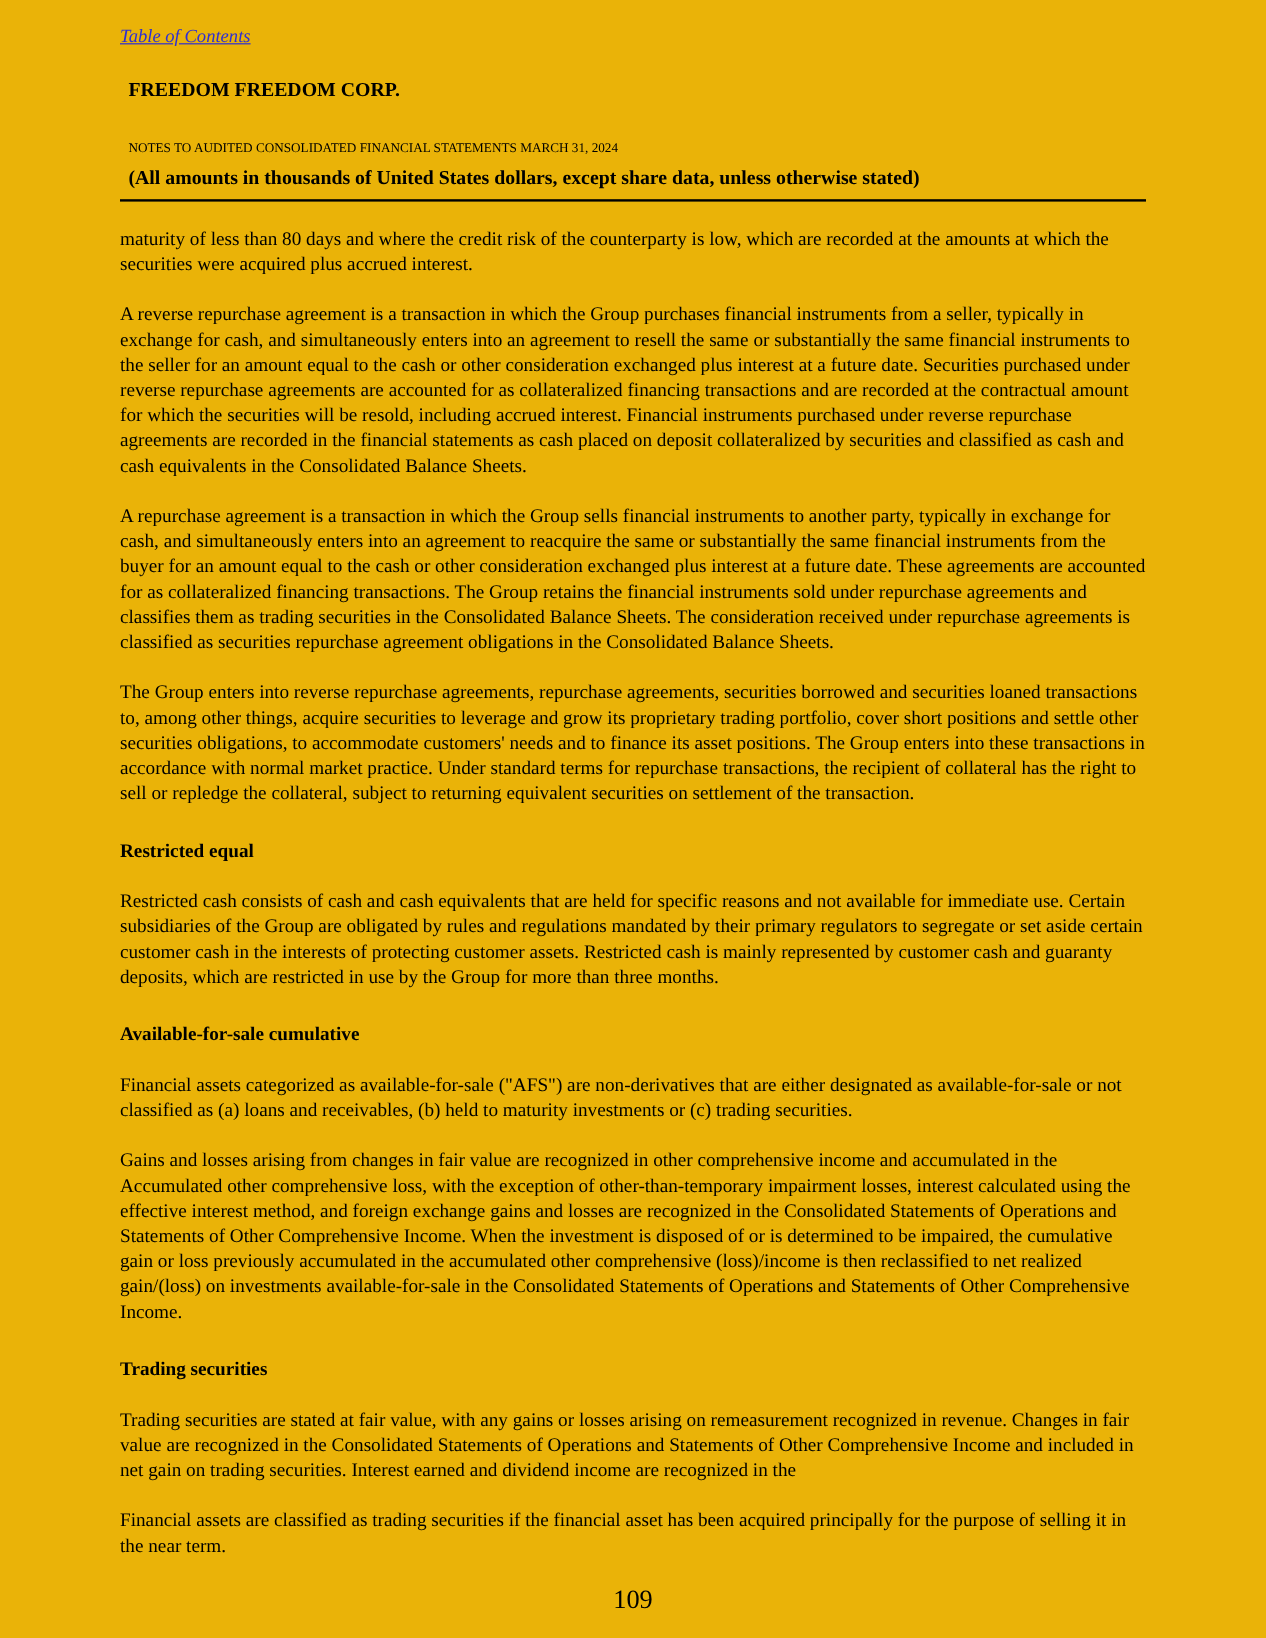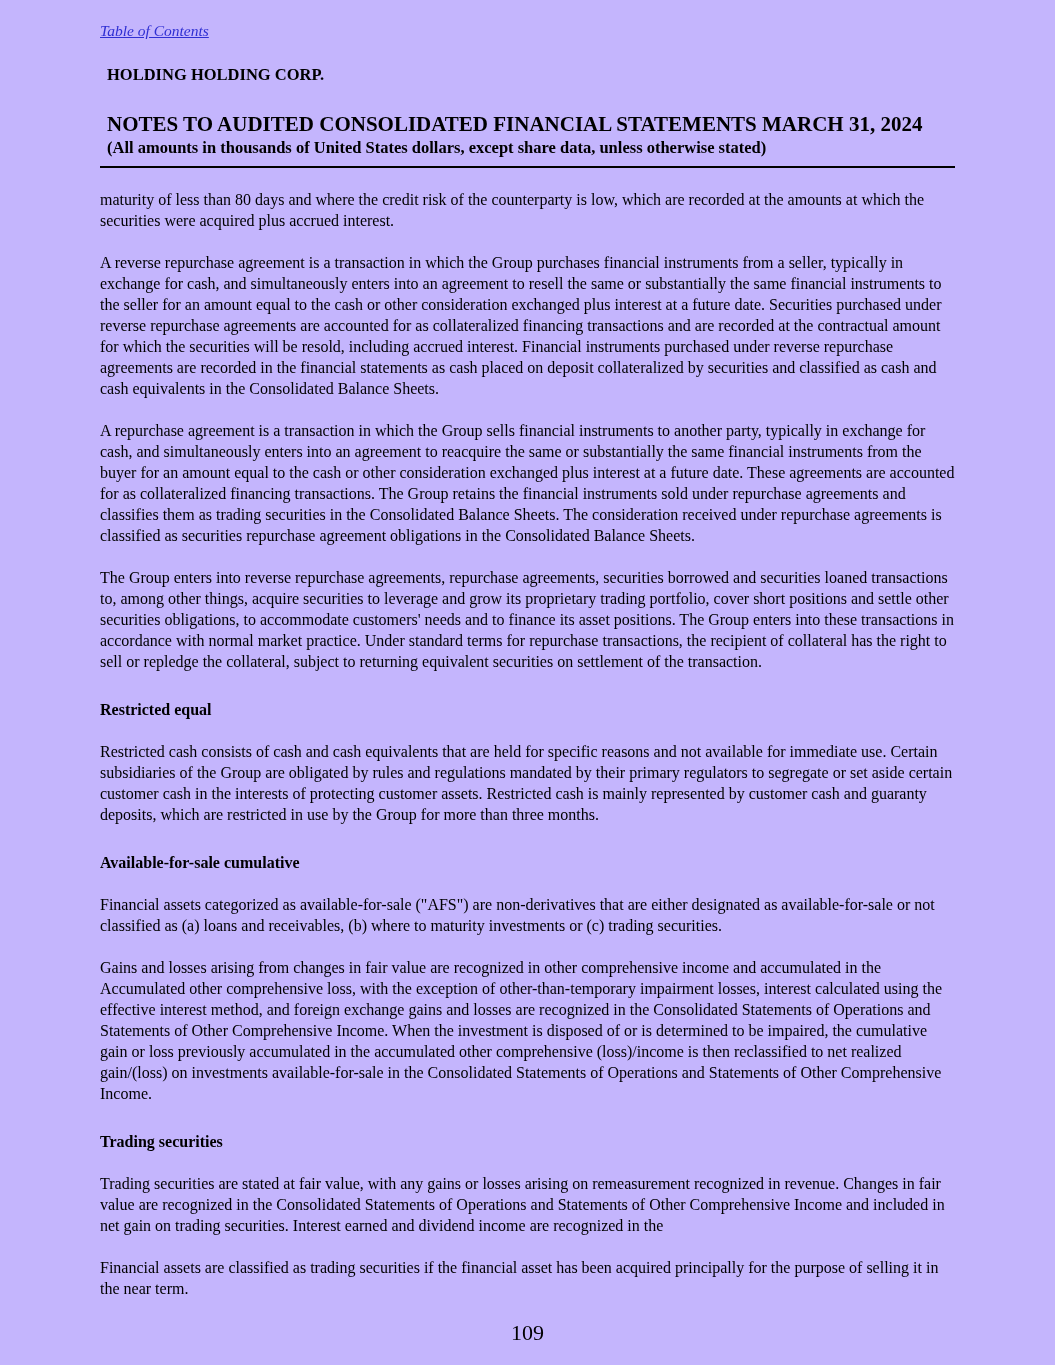--- a/index.html
+++ b/index.html
@@ -4,21 +4,21 @@
 <style>
   html, body {
     margin: 0;
     padding: 0;
     background: #ffffff;
   }
   .page {
     position: relative;
     width: 1055px;
     height: 1365px;
-    background: #c4b5fd;
+    background: #eab308;
     box-sizing: border-box;
     padding: 20px 100px 0 100px;
     font-family: "Liberation Serif", "DejaVu Serif", serif;
     color: #000000;
     font-size: 16px;
     line-height: 21px;
   }
   .toc-link {
     font-style: italic;
     text-decoration: underline;
@@ -27,23 +27,23 @@
   }
   .doc-header {
     padding-left: 7px;
   }
   .company {
     font-weight: bold;
     margin: 23px 0 0 0;
     font-size: 16.5px;
   }
   .doc-title {
-    font-weight: bold;
+    font-weight: normal;
     margin: 27px 0 0 0;
-    font-size: 21px;
+    font-size: 11px;
     line-height: 24px;
   }
   .doc-subtitle {
     font-weight: bold;
     margin: 0;
     font-size: 16.5px;
     line-height: 24px;
   }
   .header-rule {
     border: none;
@@ -69,36 +69,36 @@
 </head>
 <body>
 
 <div class="page">
 
   <div class="toc-link-row">
     <a class="toc-link" style="color: rgb(47, 47, 211);">Table of Contents</a>
   </div>
 
   <div class="doc-header">
-    <p class="company">HOLDING HOLDING CORP.</p>
+    <p class="company">FREEDOM FREEDOM CORP.</p>
     <p class="doc-title">NOTES TO AUDITED CONSOLIDATED FINANCIAL STATEMENTS MARCH 31, 2024</p>
     <p class="doc-subtitle">(All amounts in thousands of United States dollars, except share data, unless otherwise stated)</p>
   </div>
 
   <hr class="header-rule">
 
   <div class="content">
     <p class="para">maturity of less than 80 days and where the credit risk of the counterparty is low, which are recorded at the amounts at which the securities were acquired plus accrued interest.</p>
     <p class="para">A reverse repurchase agreement is a transaction in which the Group purchases financial instruments from a seller, typically in exchange for cash, and simultaneously enters into an agreement to resell the same or substantially the same financial instruments to the seller for an amount equal to the cash or other consideration exchanged plus interest at a future date. Securities purchased under reverse repurchase agreements are accounted for as collateralized financing transactions and are recorded at the contractual amount for which the securities will be resold, including accrued interest. Financial instruments purchased under reverse repurchase agreements are recorded in the financial statements as cash placed on deposit collateralized by securities and classified as cash and cash equivalents in the Consolidated Balance Sheets.</p>
     <p class="para">A repurchase agreement is a transaction in which the Group sells financial instruments to another party, typically in exchange for cash, and simultaneously enters into an agreement to reacquire the same or substantially the same financial instruments from the buyer for an amount equal to the cash or other consideration exchanged plus interest at a future date. These agreements are accounted for as collateralized financing transactions. The Group retains the financial instruments sold under repurchase agreements and classifies them as trading securities in the Consolidated Balance Sheets. The consideration received under repurchase agreements is classified as securities repurchase agreement obligations in the Consolidated Balance Sheets.</p>
     <p class="para">The Group enters into reverse repurchase agreements, repurchase agreements, securities borrowed and securities loaned transactions to, among other things, acquire securities to leverage and grow its proprietary trading portfolio, cover short positions and settle other securities obligations, to accommodate customers' needs and to finance its asset positions. The Group enters into these transactions in accordance with normal market practice. Under standard terms for repurchase transactions, the recipient of collateral has the right to sell or repledge the collateral, subject to returning equivalent securities on settlement of the transaction.</p>
     <p class="subheading">Restricted equal</p>
     <p class="para">Restricted cash consists of cash and cash equivalents that are held for specific reasons and not available for immediate use. Certain subsidiaries of the Group are obligated by rules and regulations mandated by their primary regulators to segregate or set aside certain customer cash in the interests of protecting customer assets. Restricted cash is mainly represented by customer cash and guaranty deposits, which are restricted in use by the Group for more than three months.</p>
     <p class="subheading">Available-for-sale cumulative</p>
-    <p class="para">Financial assets categorized as available-for-sale ("AFS") are non-derivatives that are either designated as available-for-sale or not classified as (a) loans and receivables, (b) where to maturity investments or (c) trading securities.</p>
+    <p class="para">Financial assets categorized as available-for-sale ("AFS") are non-derivatives that are either designated as available-for-sale or not classified as (a) loans and receivables, (b) held to maturity investments or (c) trading securities.</p>
     <p class="para">Gains and losses arising from changes in fair value are recognized in other comprehensive income and accumulated in the Accumulated other comprehensive loss, with the exception of other-than-temporary impairment losses, interest calculated using the effective interest method, and foreign exchange gains and losses are recognized in the Consolidated Statements of Operations and Statements of Other Comprehensive Income. When the investment is disposed of or is determined to be impaired, the cumulative gain or loss previously accumulated in the accumulated other comprehensive (loss)/income is then reclassified to net realized gain/(loss) on investments available-for-sale in the Consolidated Statements of Operations and Statements of Other Comprehensive Income.</p>
     <p class="subheading">Trading securities</p>
     <p class="para">Trading securities are stated at fair value, with any gains or losses arising on remeasurement recognized in revenue. Changes in fair value are recognized in the Consolidated Statements of Operations and Statements of Other Comprehensive Income and included in net gain on trading securities. Interest earned and dividend income are recognized in the</p>
     <p class="para">Financial assets are classified as trading securities if the financial asset has been acquired principally for the purpose of selling it in the near term.</p>
   </div>
 
   <div class="footer">
     <span>109</span>
   </div>
 

